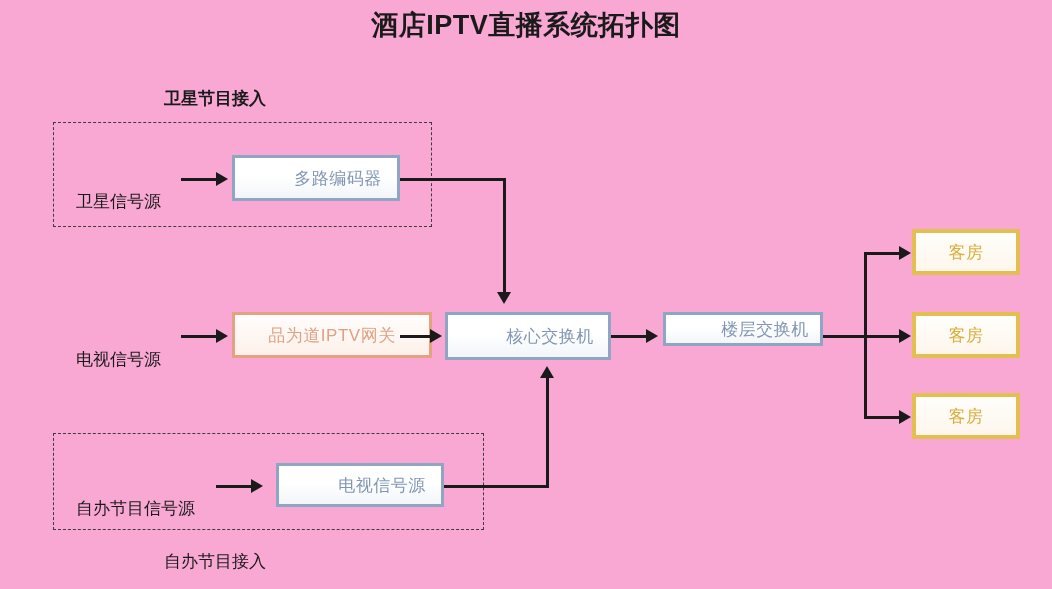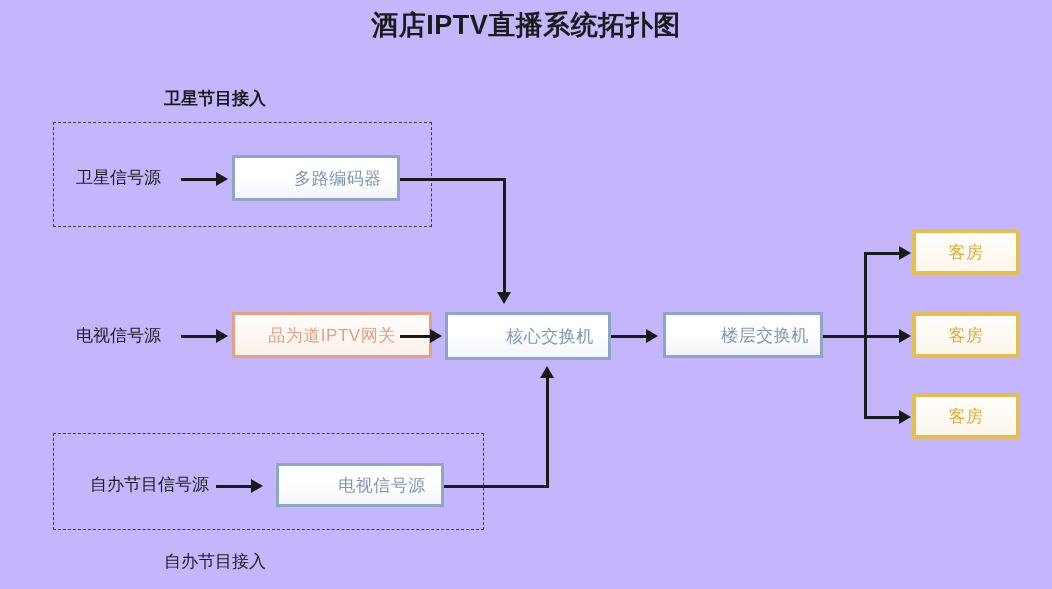--- a/index.html
+++ b/index.html
@@ -8,21 +8,21 @@
     padding: 0;
     background: #ffffff;
   }
   body {
     font-family: "Liberation Sans", "DejaVu Sans", sans-serif;
   }
   #canvas {
     position: relative;
     width: 1052px;
     height: 589px;
-    background: #c4b5fd;
+    background: #f9a8d4;
     overflow: hidden;
   }
 
   
   .diagram-title {
     position: absolute;
     left: 0;
     top: 8px;
     width: 1052px;
     text-align: center;
@@ -49,20 +49,21 @@
     line-height: 22px;
   }
 
   
   .src-label {
     position: absolute;
     font-size: 17px;
     color: #1a1a1a;
     white-space: nowrap;
     line-height: 22px;
+    margin-top: 24px;
   }
 
   
   .node {
     position: absolute;
     box-sizing: border-box;
     display: flex;
     align-items: center;
     justify-content: center;
     font-size: 17px;
@@ -155,21 +156,21 @@
   <div class="hline" style="left:400px; top:335px; width:33px;"></div>
   <div class="arrow-right" style="left:430px; top:329px;"></div>
 
   <div class="node blue" style="left:445px; top:312px; width:166px; height:48px;">
     <span>核心交换机</span>
   </div>
 
   <div class="hline" style="left:611px; top:335px; width:38px;"></div>
   <div class="arrow-right" style="left:646px; top:329px;"></div>
 
-  <div class="node blue" style="left:663px; top:312px; width:160px; height:46px;">
+  <div class="node blue" style="left:663px; top:312px; width:160px; height:34px;">
     <span>楼层交换机</span>
   </div>
 
   <div class="hline" style="left:823px; top:335px; width:80px;"></div>
   <div class="vline" style="left:864px; top:252px; height:164px;"></div>
 
   <div class="hline" style="left:864px; top:252px; width:39px;"></div>
   <div class="arrow-right" style="left:899px; top:246px;"></div>
 
   <div class="arrow-right" style="left:899px; top:329px;"></div>
@@ -184,21 +185,21 @@
   <div class="node gold" style="left:912px; top:312px; width:108px; height:46px;">
     <span>客房</span>
   </div>
 
   <div class="node gold" style="left:912px; top:393px; width:108px; height:46px;">
     <span>客房</span>
   </div>
 
   <div class="group-box" style="left:53px; top:433px; width:431px; height:97px;"></div>
 
-  <div class="src-label" style="left:90px; top:474px;">自办节目信号源</div>
+  <div class="src-label" style="left:76px; top:474px;">自办节目信号源</div>
 
   <div class="hline" style="left:216px; top:485px; width:38px;"></div>
   <div class="arrow-right" style="left:251px; top:479px;"></div>
 
   <div class="node blue" style="left:276px; top:463px; width:168px; height:44px;">
     <span>电视信号源</span>
   </div>
 
   <div class="hline" style="left:444px; top:485px; width:105px;"></div>
   <div class="vline" style="left:546px; top:377px; height:111px;"></div>

